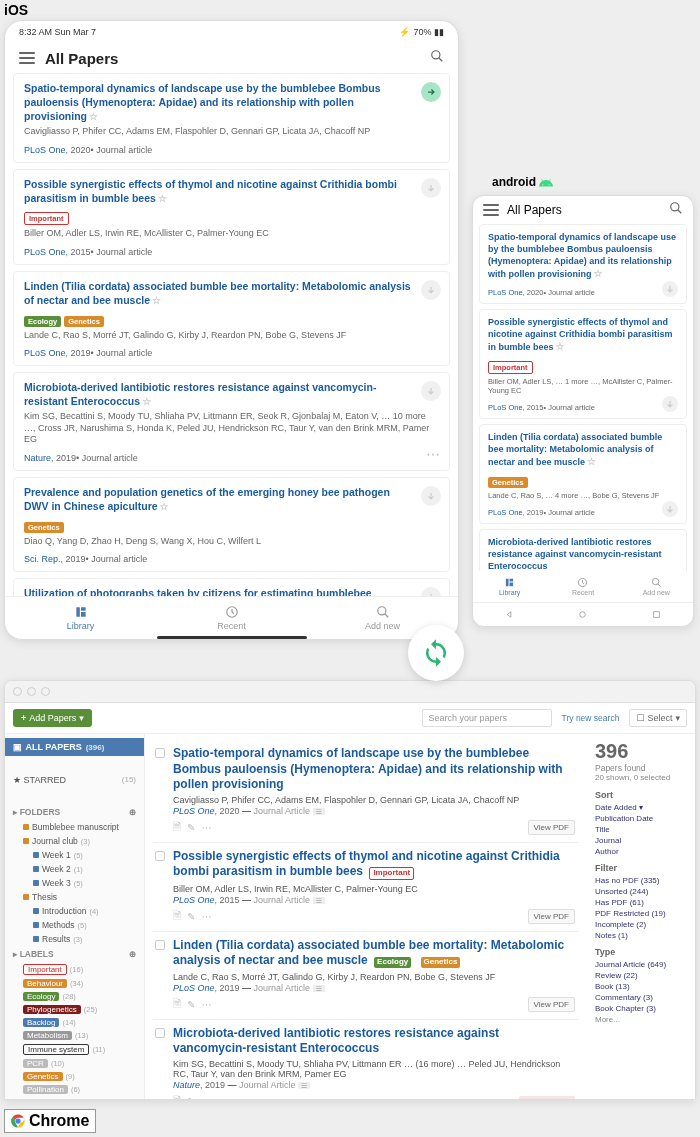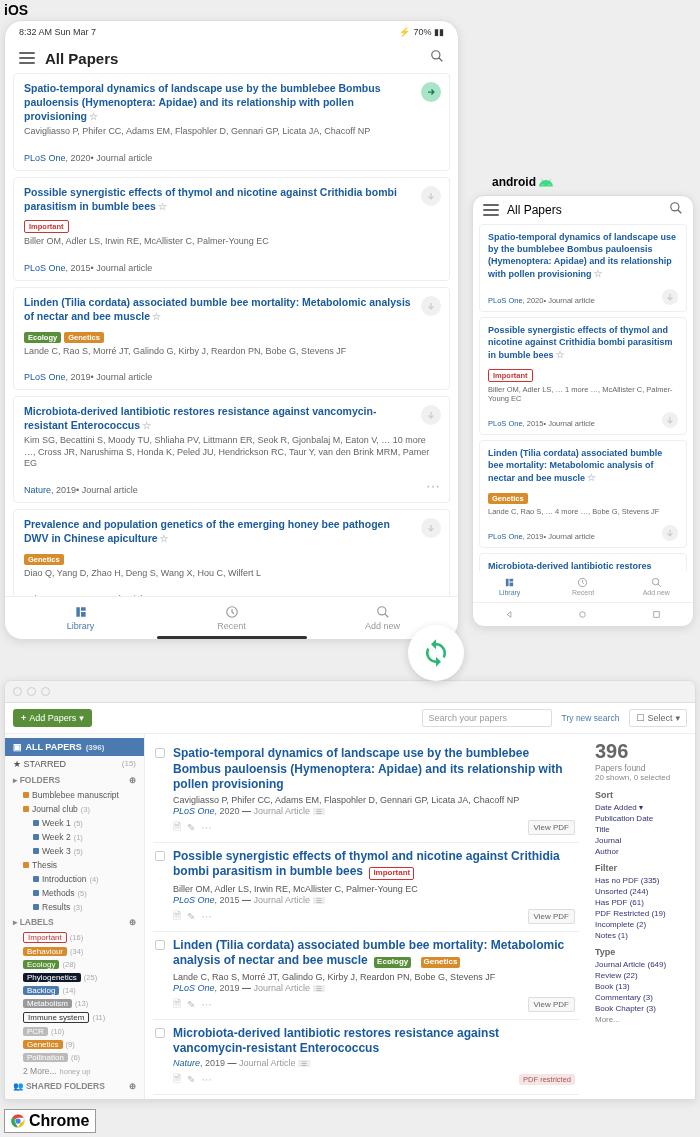--- a/index.html
+++ b/index.html
@@ -18,21 +18,21 @@
 .paper-list{flex:1;overflow:hidden;padding:0 8px}
 .paper{background:#fff;border:1px solid #eee;border-radius:4px;padding:7px 10px;margin-bottom:6px;position:relative}
 .paper-title{color:#1a5a9e;font-size:10.5px;font-weight:700;line-height:1.35;margin-bottom:2px;padding-right:28px}
 .star{color:#ccc;font-size:10px;margin-left:2px}
 .tag{display:inline-block;font-size:7.5px;padding:1px 4px;border-radius:2px;margin-right:3px;margin-bottom:2px;font-weight:600}
 .tag.red{border:1px solid #c33;color:#c33}
 .tag.green{background:#5a8f3a;color:#fff}
 .tag.orange{background:#d88b2a;color:#fff}
 .tag.blue{background:#4a7ab0;color:#fff}
 .authors{color:#666;font-size:9px;line-height:1.3;margin-top:1px}
-.journal{color:#1a5a9e;font-size:9px;margin-top:15px}
+.journal{color:#1a5a9e;font-size:9px;margin-top:7px}
 .journal .year{color:#666}
 .arrow-btn{position:absolute;right:8px;top:8px;width:20px;height:20px;border-radius:50%;display:flex;align-items:center;justify-content:center}
 .arrow-btn.active{background:#a8e4c8}
 .arrow-btn.inactive{background:#f0f0f0}
 .arrow-btn svg{width:10px;height:10px}
 .more-dots{position:absolute;right:8px;bottom:8px;color:#bbb;font-size:14px;letter-spacing:1px}
 .ipad-tabs{display:flex;border-top:1px solid #eee;padding:8px 0}
 .ipad-tab{flex:1;text-align:center;font-size:9px;color:#999;display:flex;flex-direction:column;align-items:center;gap:2px}
 .ipad-tab.active{color:#4a7ab0}
 .ipad-tab svg{width:14px;height:14px}
@@ -63,21 +63,21 @@
 .titlebar-dot{width:9px;height:9px;border-radius:50%;border:1px solid #ccc}
 .desktop-toolbar{display:flex;align-items:center;padding:6px 8px;gap:10px;border-bottom:1px solid #eee}
 .add-btn{background:#5a8f3a;color:#fff;font-size:9px;padding:4px 8px;border-radius:3px;display:flex;align-items:center;gap:3px}
 .tb-search{border:1px solid #ddd;font-size:9px;padding:3px 6px;width:130px;color:#999;border-radius:2px}
 .try-link{color:#4a7ab0;font-size:8.5px}
 .select-btn{border:1px solid #ddd;font-size:9px;padding:3px 6px;color:#666;border-radius:2px;display:flex;align-items:center;gap:3px}
 .desktop-body{display:flex;flex:1;overflow:hidden}
 .sidebar{width:140px;background:#fafafa;border-right:1px solid #eee;padding:4px 0;overflow:hidden}
 .sb-primary{background:#4a7ab0;color:#fff;font-size:9px;padding:4px 8px;font-weight:700;display:flex;align-items:center;gap:4px}
 .sb-primary .count{font-size:8px;opacity:.8}
-.sb-row{font-size:9px;padding:3px 8px;color:#555;display:flex;align-items:flex-start;gap:4px}
+.sb-row{font-size:9px;padding:19px 8px;color:#555;display:flex;align-items:flex-start;gap:4px}
 .sb-row .count{color:#aaa;font-size:8px;margin-left:auto}
 .sb-section{font-size:8.5px;padding:3px 8px;color:#888;font-weight:700;display:flex;align-items:center;gap:3px}
 .sb-folder{font-size:8.5px;padding:2px 8px 2px 18px;color:#555;display:flex;align-items:center;gap:3px}
 .sb-folder.sub{padding-left:28px}
 .sb-folder .fdot{width:6px;height:6px;border-radius:1px}
 .sb-folder .count{color:#aaa;font-size:7.5px}
 .sb-label{font-size:8.5px;padding:2px 8px 2px 18px;display:flex;align-items:center;gap:3px}
 .sb-label .lname{padding:0px 4px;border-radius:2px;font-size:8px}
 .sb-label .count{color:#aaa;font-size:7.5px}
 .main{flex:1;padding:6px 8px;overflow:hidden}
@@ -362,21 +362,21 @@
         </div>
         <div class="sb-label">
           <span class="lname" style="background:#d88b2a;color:#fff">Behaviour</span>
           <span class="count">(34)</span>
         </div>
         <div class="sb-label">
           <span class="lname" style="background:#5a8f3a;color:#fff">Ecology</span>
           <span class="count">(28)</span>
         </div>
         <div class="sb-label">
-          <span class="lname" style="background:#0f172a;color:#fff">Phylogenetics</span>
+          <span class="lname" style="background:#7f1d1d;color:#fff">Phylogenetics</span>
           <span class="count">(25)</span>
         </div>
         <div class="sb-label">
           <span class="lname" style="background:#4a7ab0;color:#fff">Backlog</span>
           <span class="count">(14)</span>
         </div>
         <div class="sb-label">
           <span class="lname" style="background:#999;color:#fff">Metabolism</span>
           <span class="count">(13)</span>
         </div>
@@ -435,20 +435,21 @@
     <div class="dactions">
       <span>🗎</span>
       <span>✎</span>
       <span>⋯</span>
       <div class="view-pdf">View PDF</div>
     </div>
   </div>
         <div class="dpaper">
     <div class="cb"></div>
     <div class="dtitle">Microbiota-derived lantibiotic restores resistance against vancomycin-resistant Enterococcus</div>
+    <div class="dauthors">Kim SG, Becattini S, Moody TU, Shliaha PV, Littmann ER … (16 more) … Peled JU, Hendrickson RC, Taur Y, van den Brink MRM, Pamer EG</div>
     <div class="djournal"><span class="j">Nature</span><span class="y">, 2019</span> — <span class="t">Journal Article</span> <span style="background:#eee;padding:0 3px;font-size:7px;color:#aaa">☰</span></div>
     <div class="dactions">
       <span>🗎</span>
       <span>✎</span>
       <span>⋯</span>
       <span style="background:#f5e5e5;color:#a55;font-size:7.5px;padding:1px 4px;margin-left:auto;border-radius:2px">PDF restricted</span>
     </div>
   </div>
       </div>
     <div class="rsidebar" id="rsb">

